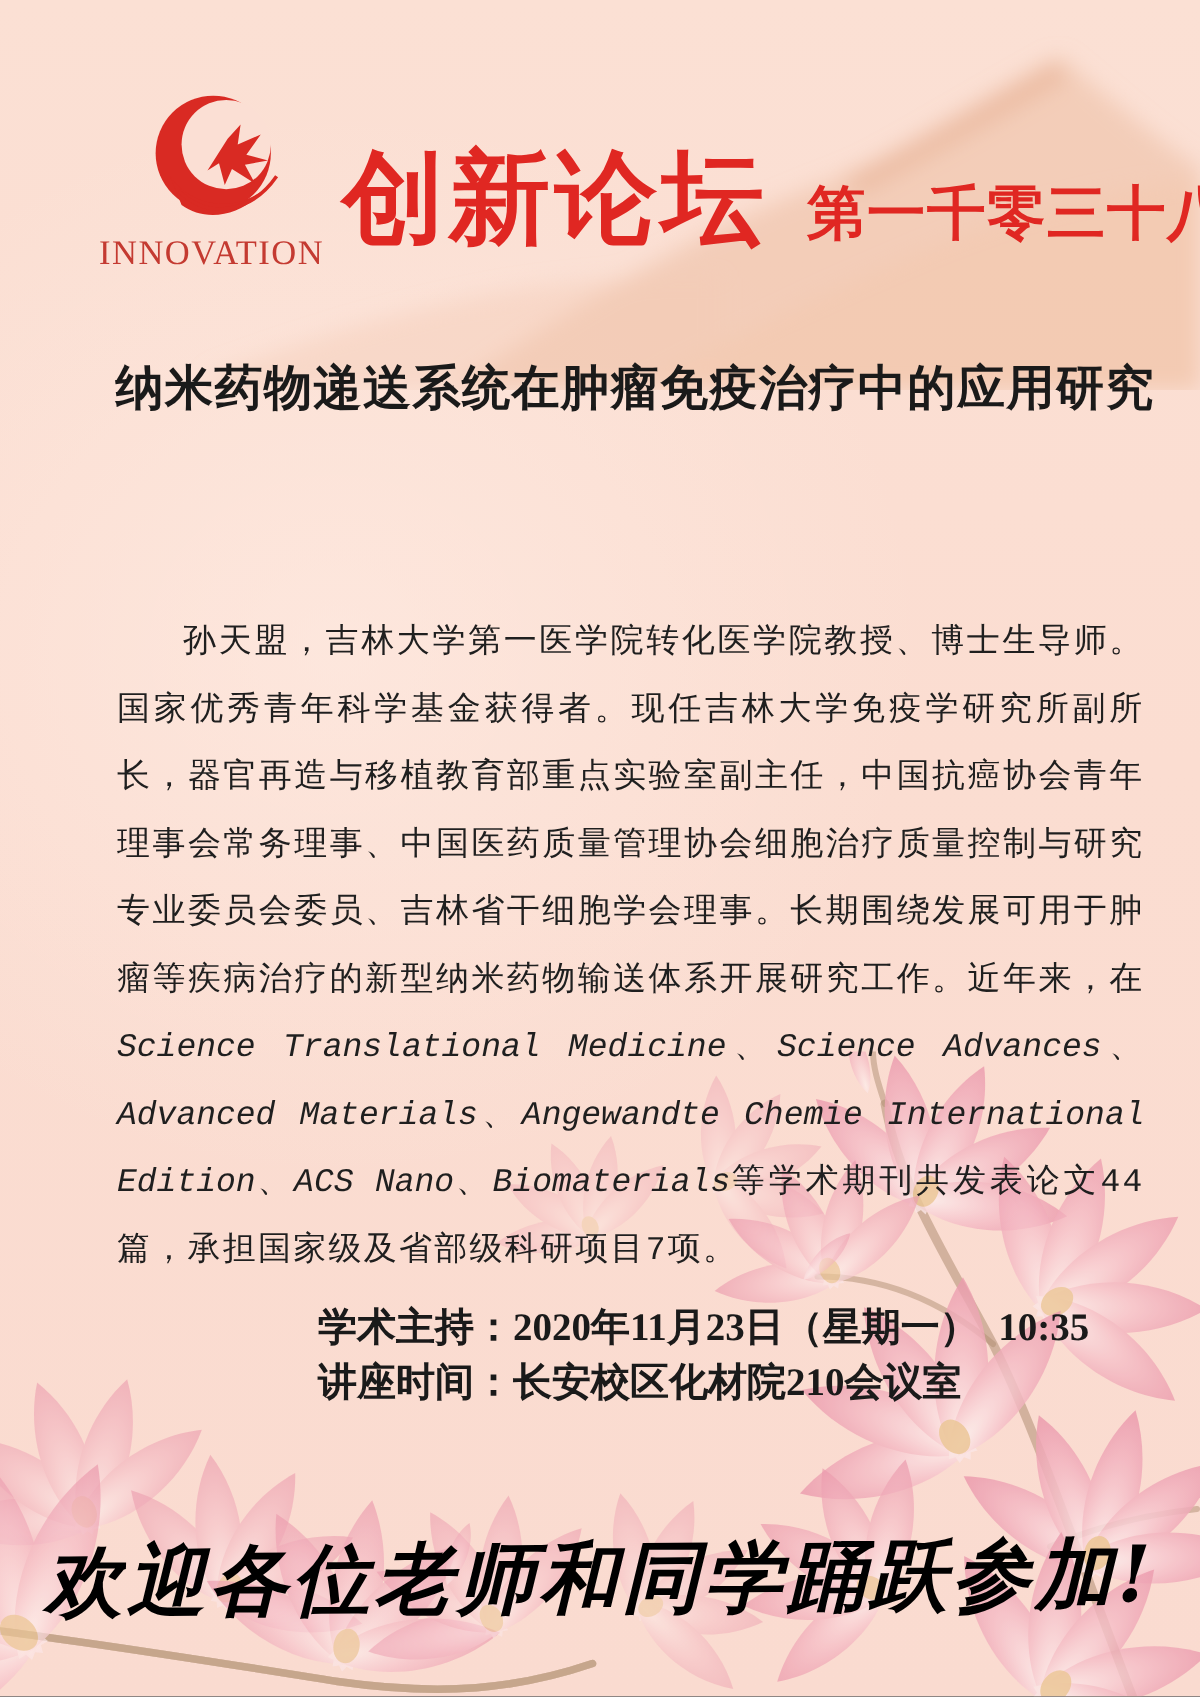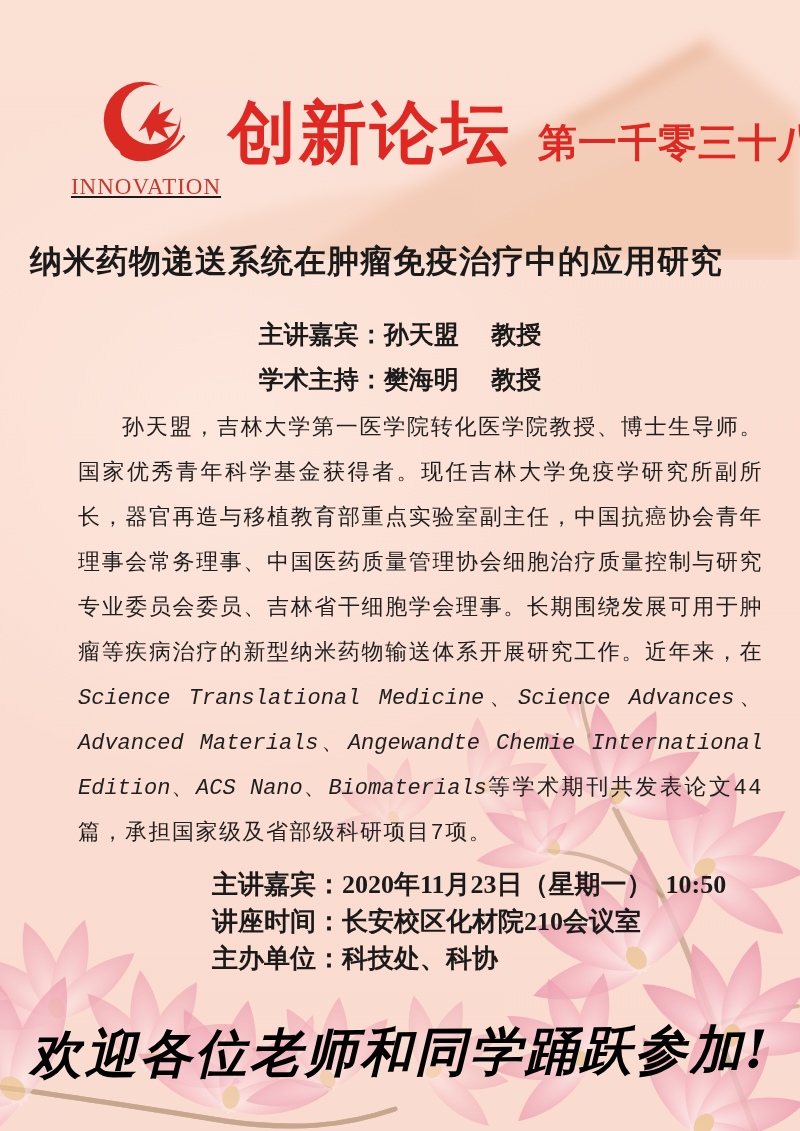--- a/index.html
+++ b/index.html
@@ -18,31 +18,31 @@
       radial-gradient(ellipse 70% 45% at 28% 38%, rgba(255,238,230,.55) 0%, rgba(255,238,230,0) 70%),
       linear-gradient(180deg,#fbe0d4 0%, #fbddd1 45%, #fadbd0 100%);
     font-family:"Liberation Sans", sans-serif;
     color:var(--ink);
   }
   svg{display:block;}
   .mountains{position:absolute;top:0;left:0;width:800px;height:260px;pointer-events:none;}
   .flowers{position:absolute;bottom:0;left:0;width:800px;height:430px;pointer-events:none;}
 
   
-  .logo-block{position:absolute;left:66px;top:76px;width:160px;text-align:center;text-decoration:underline;}
+  .logo-block{position:absolute;left:66px;top:58px;width:160px;text-align:left;}
   .logo-swirl{width:104px;height:96px;margin:0 auto;}
   .brand{font-family:"Liberation Serif", serif;font-size:23px;letter-spacing:1px;color:var(--brand-red);margin-top:2px;}
   .header-row{position:absolute;left:228px;top:92px;display:flex;align-items:baseline;gap:26px;white-space:nowrap;}
   .forum-title{font-size:68px;font-weight:bold;color:var(--accent-red);letter-spacing:3px;line-height:80px;}
   .lecture-no{font-size:39px;font-weight:bold;color:var(--accent-red);letter-spacing:1px;}
 
   
   .lecture-title{
     position:absolute;top:238px;left:30px;right:30px;
-    text-align:left;font-family:Liberation Serif, serif;
+    text-align:right;font-family:Liberation Mono, monospace;
     font-size:32px;font-weight:900;letter-spacing:1px;line-height:46px;
   }
 
   
   .speakers{position:absolute;top:312px;left:0;right:0;text-align:center;}
   .speaker-line{font-family:"Liberation Serif", serif;font-size:25px;font-weight:bold;line-height:45px;}
   .speaker-line .ptitle{margin-left:1.3em;}
 
   
   .bio{
@@ -148,32 +148,23 @@
     <div class="brand">INNOVATION</div>
   </div>
 
   <div class="header-row">
     <span class="forum-title">创新论坛</span>
     <span class="lecture-no">第一千零三十八讲</span>
   </div>
 
   <div class="lecture-title">纳米药物递送系统在肿瘤免疫治疗中的应用研究</div>
 
-  <div class="speakers">
-    <div class="speaker-line">
-      <span>主讲嘉宾：</span><span>孙天盟</span><span class="ptitle">教授</span>
-    </div>
-    <div class="speaker-line">
-      <span>学术主持：</span><span>樊海明</span><span class="ptitle">教授</span>
-    </div>
-  </div>
 
   <div class="bio"><span>孙天盟，吉林大学第一医学院转化医学院教授、博士生导师。国家优秀青年科学基金获得者。现任吉林大学免疫学研究所副所长，器官再造与移植教育部重点实验室副主任，中国抗癌协会青年理事会常务理事、中国医药质量管理协会细胞治疗质量控制与研究专业委员会委员、吉林省干细胞学会理事。长期围绕发展可用于肿瘤等疾病治疗的新型纳米药物输送体系开展研究工作。近年来，在</span><span class="lat">Science Translational Medicine</span><span>、</span><span class="lat">Science Advances</span><span>、</span><span class="lat">Advanced Materials</span><span>、</span><span class="lat">Angewandte Chemie International Edition</span><span>、</span><span class="lat">ACS Nano</span><span>、</span><span class="lat">Biomaterials</span><span>等学术期刊共发表论文44篇，承担国家级及省部级科研项目7项。</span></div>
 
   <div class="details">
-    <div class="detail-row"><span>主讲嘉宾：</span><span>2020年11月23日（星期一）  10:50</span></div>
+    <div class="detail-row"><span>学术主持：</span><span>2020年11月23日（星期一）  10:35</span></div>
     <div class="detail-row"><span>讲座时间：</span><span>长安校区化材院210会议室</span></div>
-    <div class="detail-row"><span>主办单位：</span><span>科技处、科协</span></div>
   </div>
 
   <div class="welcome">欢迎各位老师和同学踊跃参加!</div>
 
 </div>
 
 </body></html>

